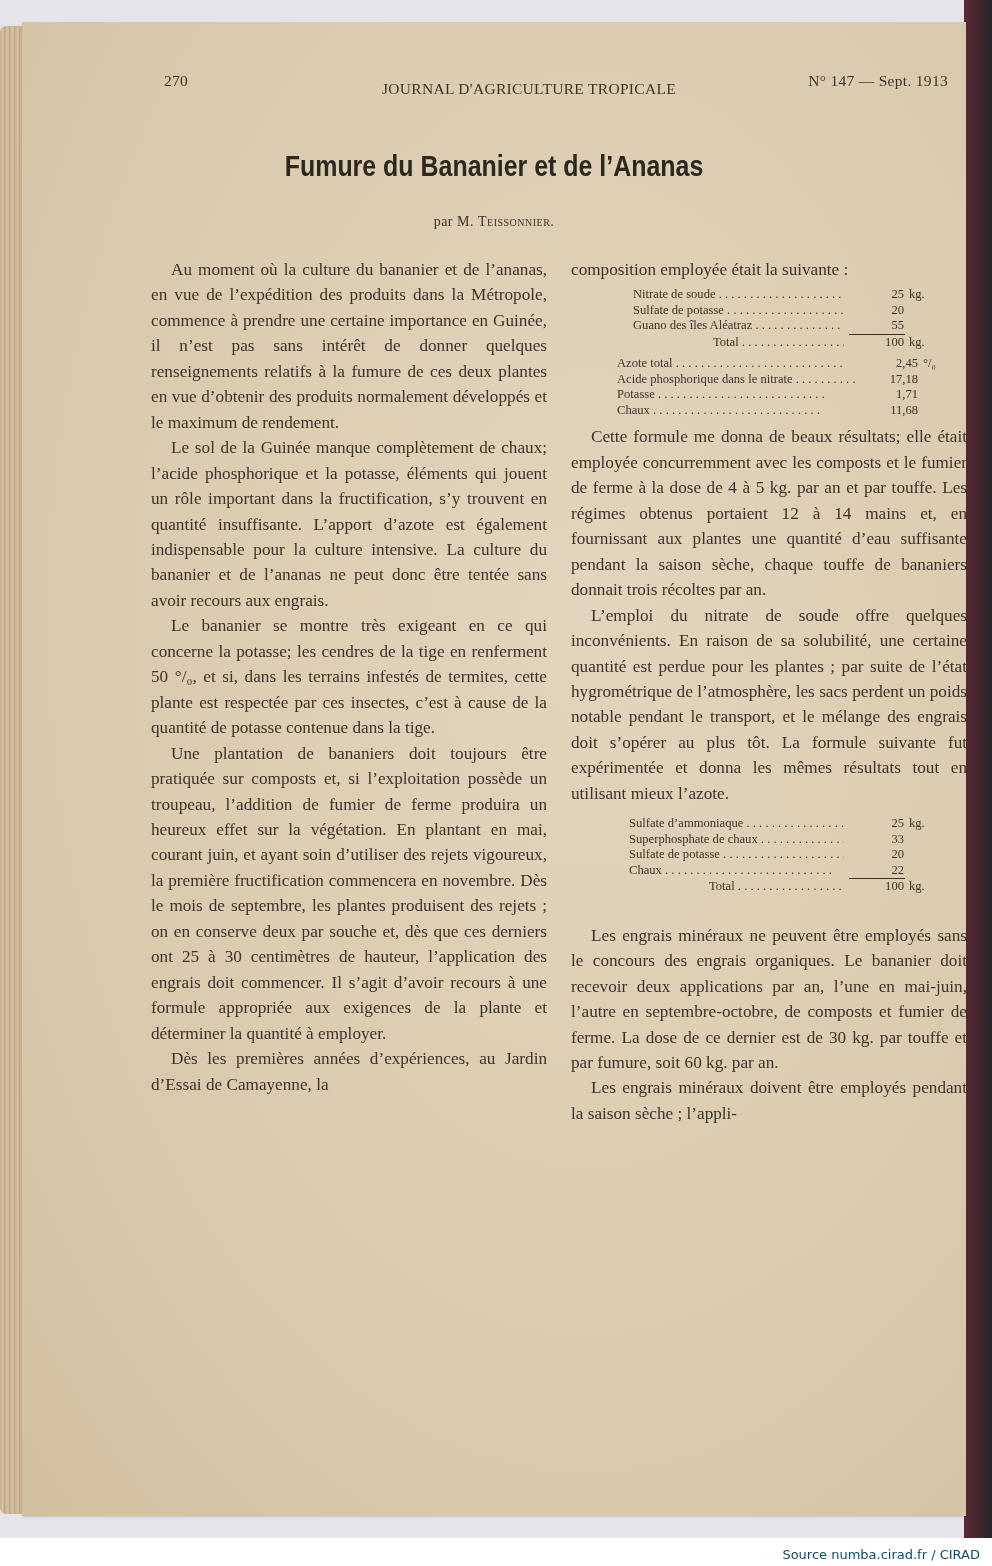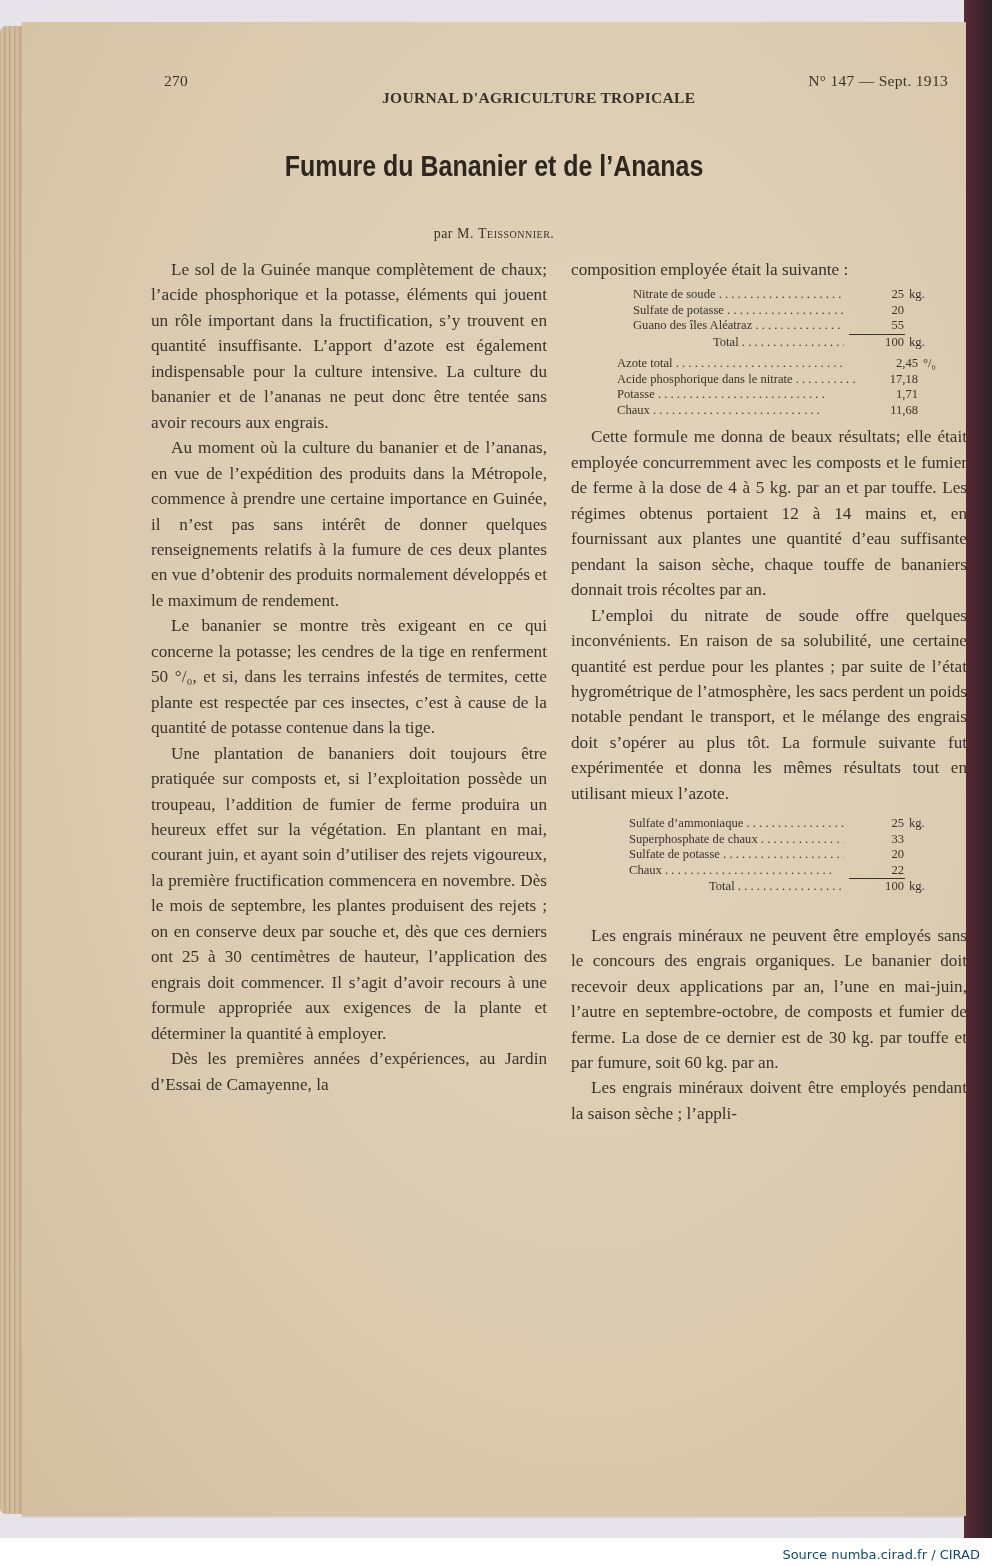--- a/index.html
+++ b/index.html
@@ -25,30 +25,30 @@
       background: #dccdb3;
       background-image: radial-gradient(ellipse at 60% 40%, #e2d5bd 0%, #d9c8ac 70%, #d2bf9f 100%);
       box-shadow: 0 1px 2px rgba(0,0,0,0.15);
       color: #3b332a;
     }
     .running-head {
       position: absolute; top: 50px; left: 130px; right: 18px; height: 24px;
       font-size: 15.5px; letter-spacing: 0.3px;
     }
     .page-number { position: absolute; left: 12px; top: 0; }
-    .journal-title { position: absolute; left: 230px; top: 17px; font-weight: bold; }
+    .journal-title { position: absolute; left: 230px; top: 8px; }
     .issue { position: absolute; right: 0; top: 0; }
     .article-title {
       position: absolute; top: 128px; left: 0; right: 0; text-align: center;
       font-family: "Liberation Sans", "DejaVu Sans", sans-serif;
       font-size: 29px; font-weight: bold; transform: scaleX(0.86); color: #2e2720;
     }
     .byline {
       position: absolute; top: 192px; left: 0; right: 0; text-align: center;
-      font-size: 14px; letter-spacing: 0.5px; margin-top: 12px;
+      font-size: 14px; letter-spacing: 0.5px;
     }
     .byline .sc { font-variant: small-caps; }
     .col {
       position: absolute; font-size: 17.2px; line-height: 25.45px; text-align: justify;
       hyphens: none;
     }
     .col-left { left: 129px; top: 235px; width: 396px; }
     .col-right { left: 549px; top: 235px; width: 396px; }
     .col p { margin: 0; text-indent: 20px; }
     .col p.noindent { text-indent: 0; }
@@ -88,22 +88,22 @@
     <span class="issue">N° 147 — Sept. 1913</span>
   </div>
 
   <div class="article-title">Fumure du Bananier et de l’Ananas</div>
   <div class="byline">
     <span>par M.</span>
     <span class="sc">Teissonnier.</span>
   </div>
 
   <div class="col col-left">
+    <p>Au moment où la culture du bananier et de l’ananas, en vue de l’expédition des produits dans la Métropole, commence à prendre une certaine importance en Guinée, il n’est pas sans intérêt de donner quelques renseignements relatifs à la fumure de ces deux plantes en vue d’obtenir des produits normalement déve­loppés et le maximum de rendement.</p>
     <p>Le sol de la Guinée manque complète­ment de chaux; l’acide phosphorique et la potasse, éléments qui jouent un rôle important dans la fructification, s’y trou­vent en quantité insuffisante. L’apport d’azote est également indispensable pour la culture intensive. La culture du bananier et de l’ananas ne peut donc être tentée sans avoir recours aux engrais.</p>
-    <p>Au moment où la culture du bananier et de l’ananas, en vue de l’expédition des produits dans la Métropole, commence à prendre une certaine importance en Guinée, il n’est pas sans intérêt de donner quelques renseignements relatifs à la fumure de ces deux plantes en vue d’obtenir des produits normalement déve­loppés et le maximum de rendement.</p>
     <p>Le bananier se montre très exigeant en ce qui concerne la potasse; les cendres de la tige en renferment 50 °/₀, et si, dans les terrains infestés de termites, cette plante est respectée par ces insectes, c’est à cause de la quantité de potasse contenue dans la tige.</p>
     <p>Une plantation de bananiers doit toujours être pratiquée sur composts et, si l’exploi­tation possède un troupeau, l’addition de fumier de ferme produira un heureux effet sur la végétation. En plantant en mai, courant juin, et ayant soin d’utiliser des rejets vigoureux, la première fructification commencera en novembre. Dès le mois de septembre, les plantes produisent des rejets ; on en conserve deux par souche et, dès que ces derniers ont 25 à 30 centi­mètres de hauteur, l’application des engrais doit commencer. Il s’agit d’avoir recours à une formule appropriée aux exigences de la plante et déterminer la quantité à employer.</p>
     <p>Dès les premières années d’expériences, au Jardin d’Essai de Camayenne, la</p>
   </div>
 
   <div class="col col-right">
     <p class="noindent">composition employée était la suivante :</p>
 
     <div class="tbl t1">
       <div class="row">

